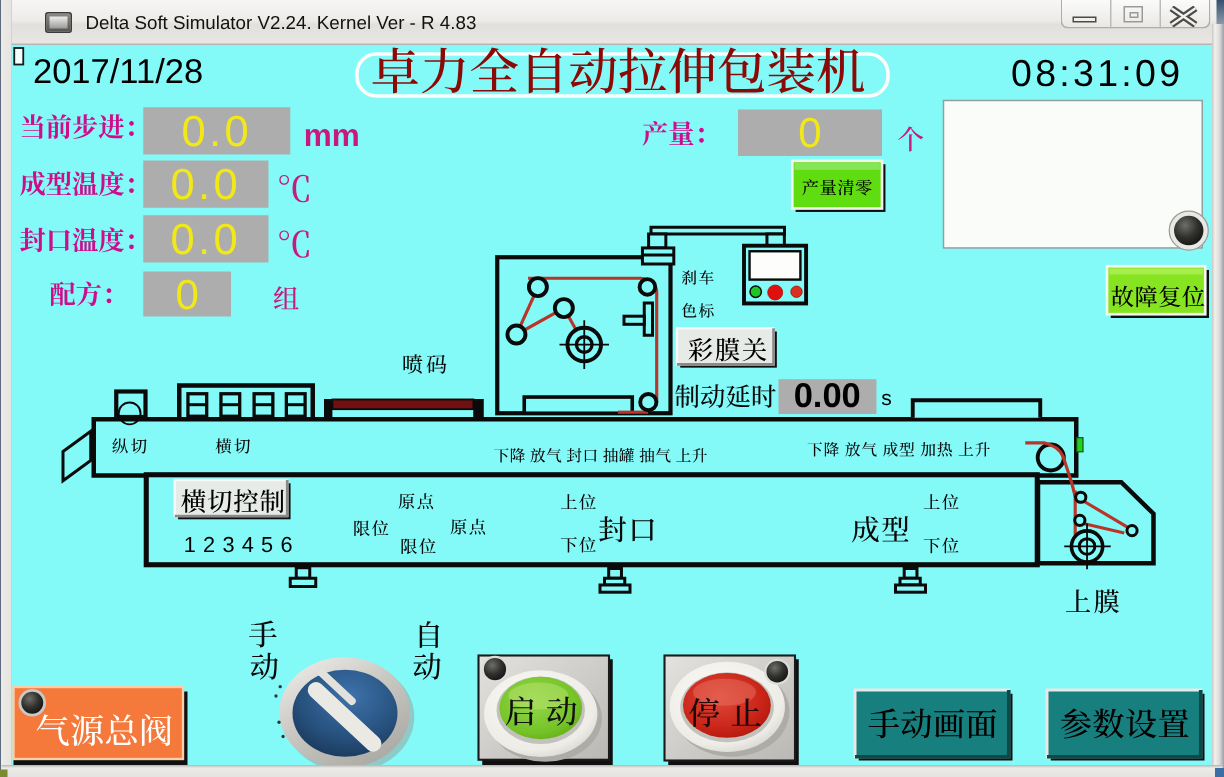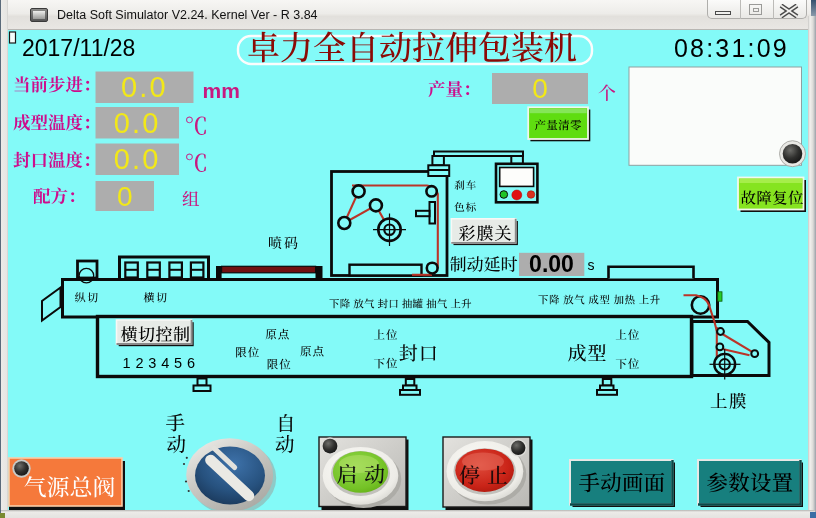--- a/index.html
+++ b/index.html
@@ -13,21 +13,21 @@
 .csep { position:absolute; top:0; width:1px; height:19px; background:#BCBBB8; }
 </style></head>
 <body>
 <div id="win">
 
 <div id="titlebar"></div>
 
 <div style="position:absolute;left:30px;top:8px;width:18px;height:14px;background:linear-gradient(#8A8A88,#555);border:1px solid #3A3A3A;border-radius:2px;"></div>
 <div style="position:absolute;left:33px;top:11px;width:12px;height:8px;background:linear-gradient(#EDEDEB,#9A9A98);"></div>
 
-<div id="titletext">Delta Soft Simulator V2.24. Kernel Ver - R 3.84</div>
+<div id="titletext">Delta Soft Simulator V2.24. Kernel Ver - R 4.83</div>
 
 <div style="position:absolute;left:0;top:29px;width:816px;height:1px;background:#B8B6B2;"></div>
 
 <div id="capbtns"></div>
 <div class="csep" style="left:740px;"></div>
 <div class="csep" style="left:773px;"></div>
 
 <div style="position:absolute;left:715px;top:11px;width:16px;height:4px;border:1.6px solid #4A4A4A;background:#F0F0EE;"></div>
 
 <div style="position:absolute;left:749px;top:4px;width:13px;height:11px;border:1.6px solid #9A9A98;"></div>

